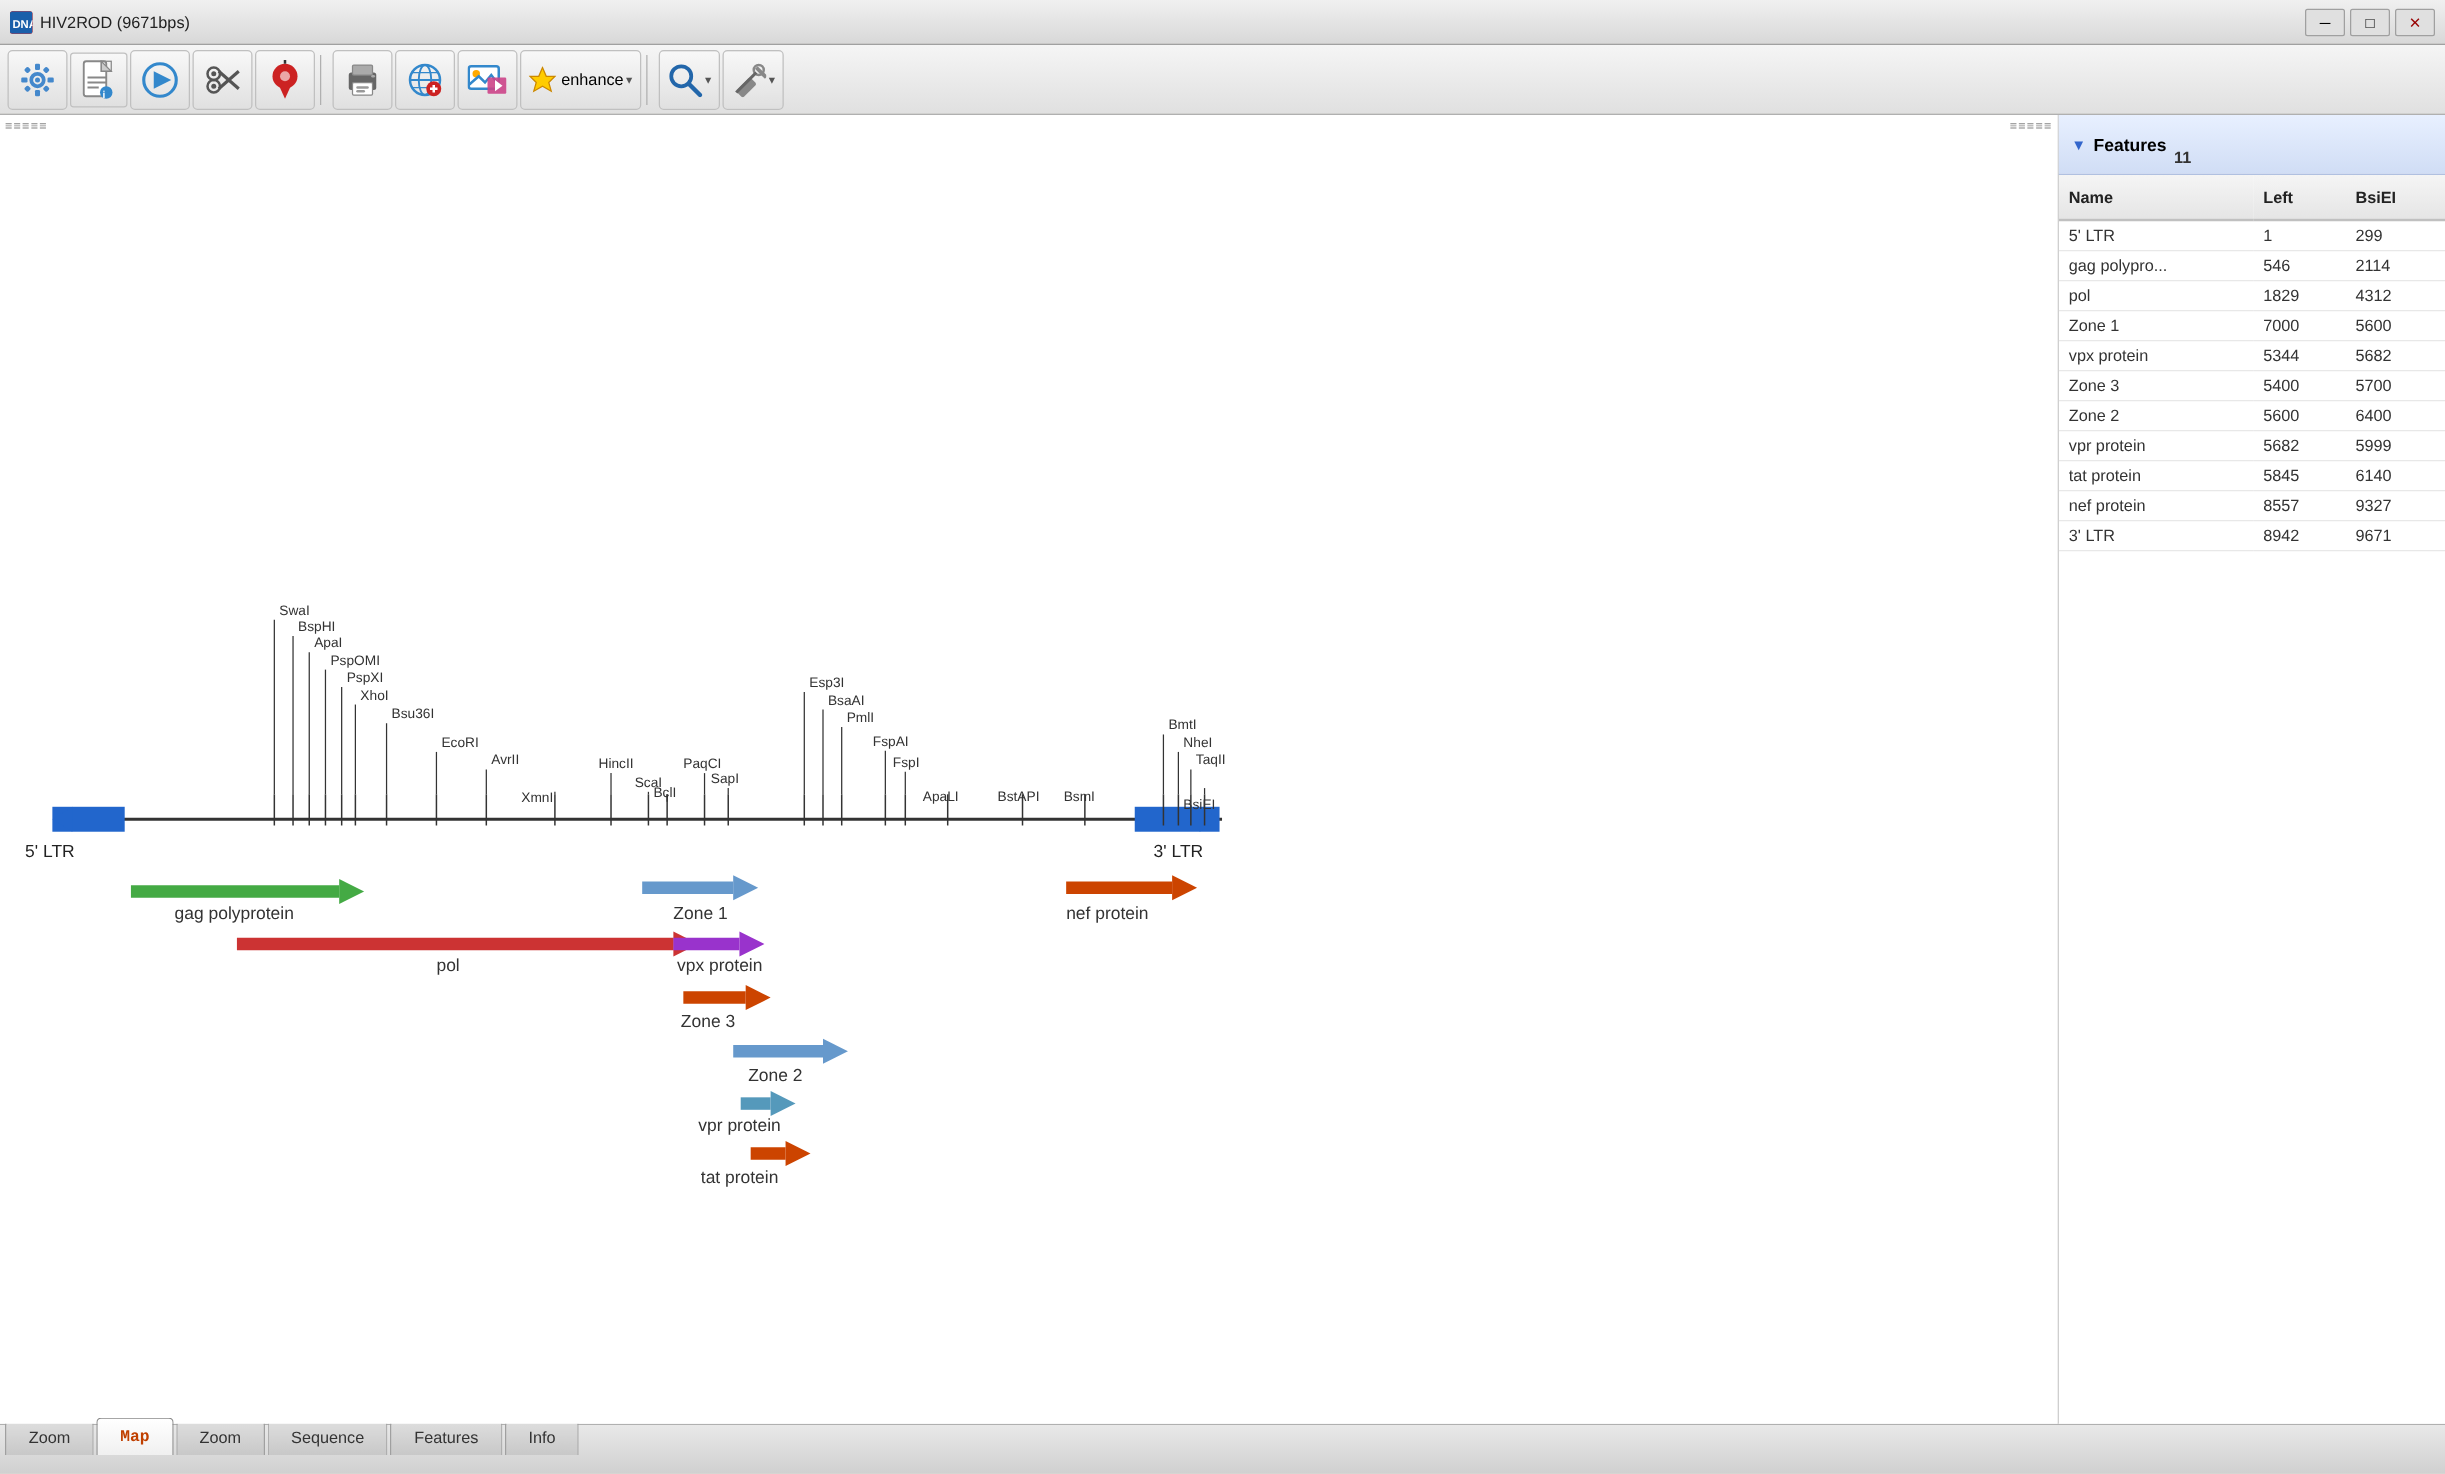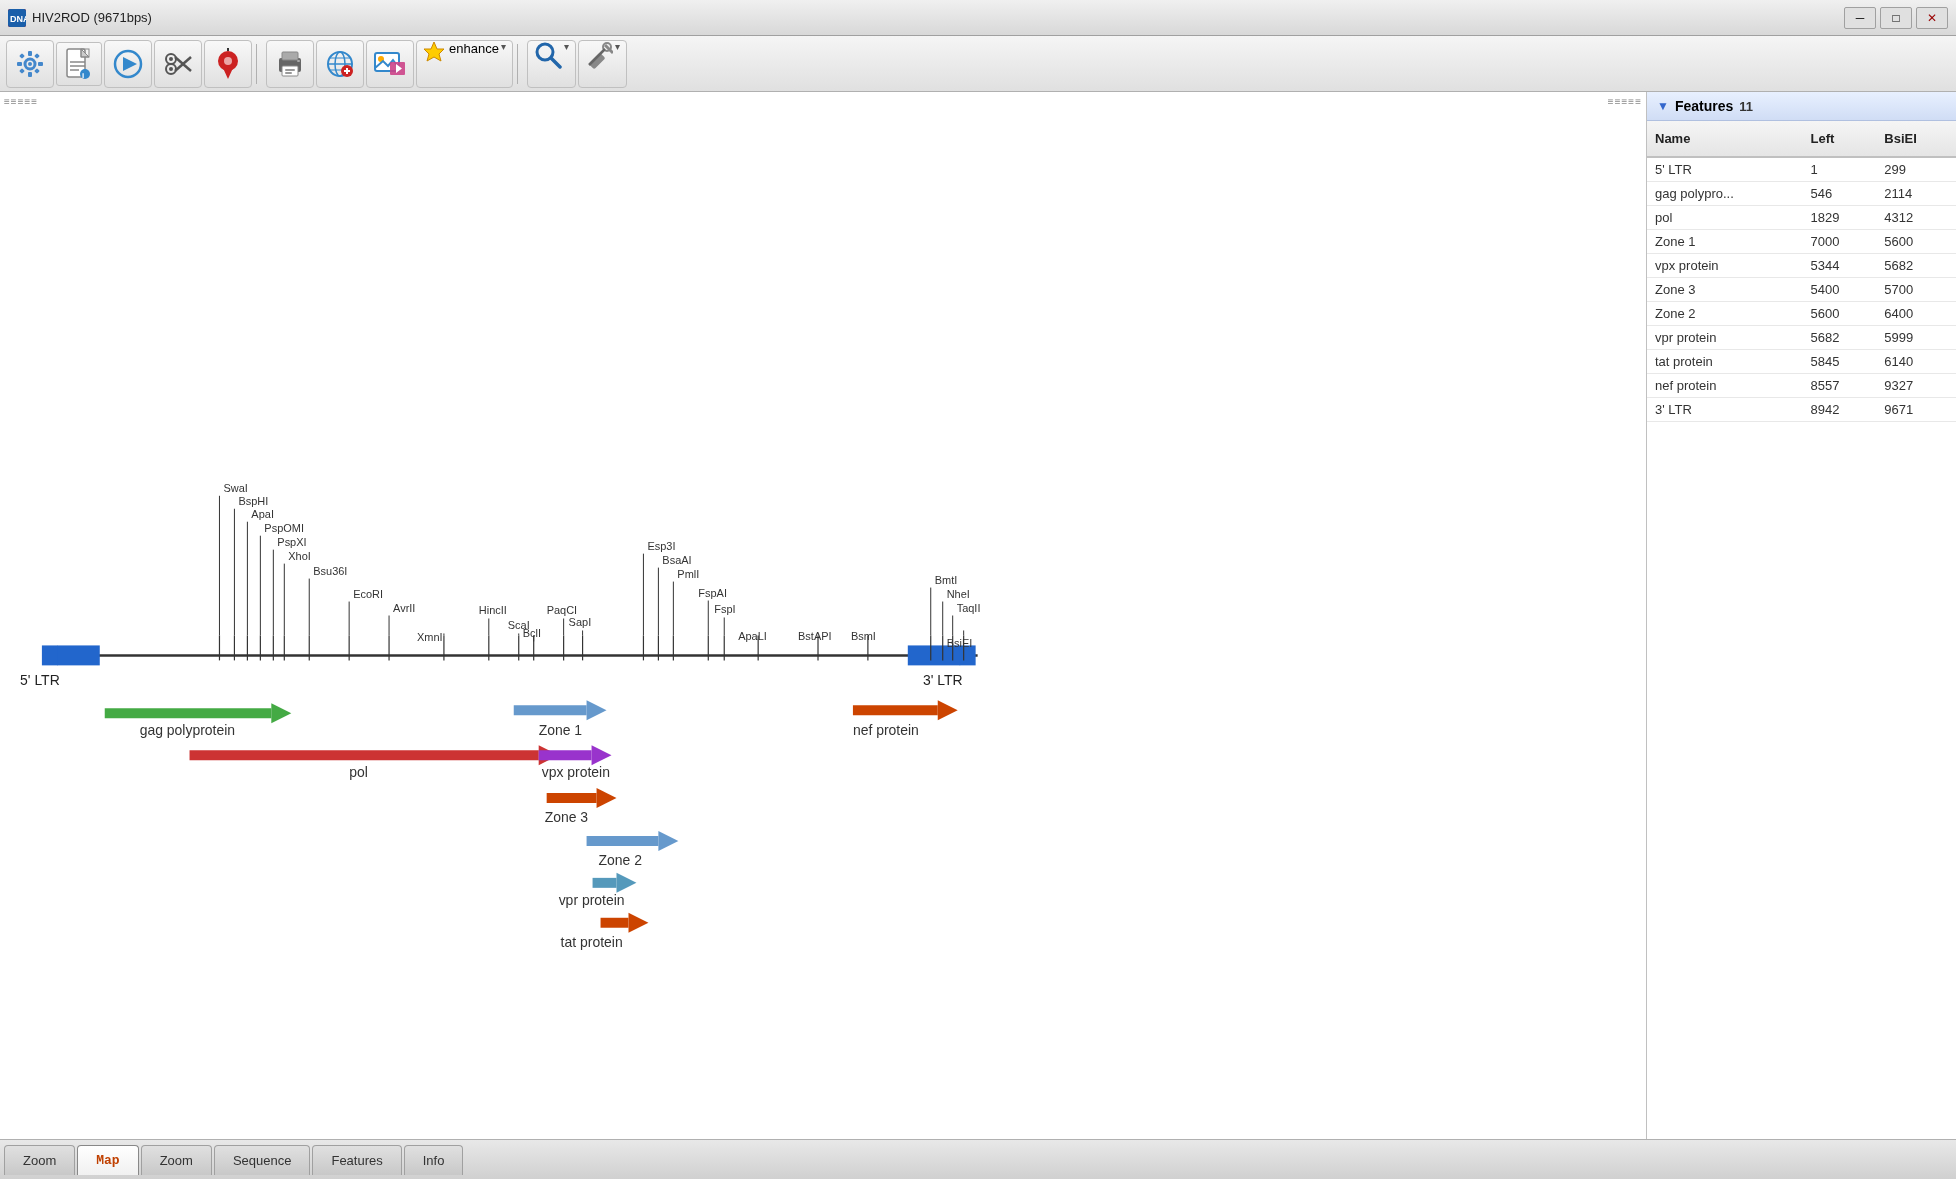--- a/index.html
+++ b/index.html
@@ -35,21 +35,21 @@
       width: 48px; height: 48px;
       background: linear-gradient(to bottom, #f8f8f8, #e0e0e0);
       border: 1px solid #c0c0c0;
       border-radius: 4px;
       cursor: pointer;
       display: flex; align-items: center; justify-content: center;
       font-size: 22px;
     }
     .tb-separator { width: 6px; height: 40px; border-left: 1px solid #b0b0b0; margin: 0 2px; }
     .tb-btn-small { width: 40px; height: 22px; background: linear-gradient(to bottom, #f8f8f8, #e0e0e0); border: 1px solid #c0c0c0; border-radius: 3px; cursor: pointer; display: flex; align-items: center; justify-content: center; font-size: 12px; }
-    .tb-btn-dropdown { display: flex; align-items: flex-start; gap: 2px; padding: 0 6px; height: 48px; background: linear-gradient(to bottom, #f8f8f8, #e0e0e0); border: 1px solid #c0c0c0; border-radius: 4px; cursor: pointer; font-size: 14px; }
+    .tb-btn-dropdown { display: flex; align-items: center; gap: 2px; padding: 0 6px; height: 48px; background: linear-gradient(to bottom, #f8f8f8, #e0e0e0); border: 1px solid #c0c0c0; border-radius: 4px; cursor: pointer; font-size: 14px; }
     .dropdown-arrow { font-size: 10px; color: #555; }
 
     
     .main-area {
       display: flex;
       height: calc(1179px - 36px - 56px - 40px);
       background: #ffffff;
     }
 
     
@@ -72,21 +72,21 @@
       background: linear-gradient(to bottom, #e8f0ff, #d0ddf5);
       padding: 6px 10px;
       display: flex;
       align-items: center;
       gap: 6px;
       border-bottom: 1px solid #b0c0e0;
       font-weight: bold;
       font-size: 14px;
     }
     .panel-triangle { color: #3366cc; font-size: 12px; }
-    .panel-count { color: #333; font-size: 13px; }
+    .panel-count { color: #333; font-size: 13px; margin-top: 20px; }
 
     
     .features-table { width: 100%; border-collapse: collapse; font-size: 13px; }
     .features-table th {
       text-align: left;
       padding: 10px 8px;
       background: linear-gradient(to bottom, #f5f5f5, #e5e5e5);
       border-bottom: 2px solid #c0c0c0;
       font-weight: bold;
       color: #222;
@@ -97,21 +97,21 @@
       border-bottom: 1px solid #e8e8e8;
       color: #333;
     }
 
     
     .bottom-tabs {
       height: 40px;
       background: linear-gradient(to bottom, #e8e8e8, #d0d0d0);
       display: flex;
       align-items: flex-end;
-      padding: 4px 4px;
+      padding: 15px 4px;
       border-top: 1px solid #b0b0b0;
       gap: 2px;
     }
     .tab {
       padding: 5px 18px;
       background: linear-gradient(to bottom, #e0e0e0, #c8c8c8);
       border: 1px solid #a0a0a0;
       border-bottom: none;
       border-radius: 4px 4px 0 0;
       cursor: pointer;

